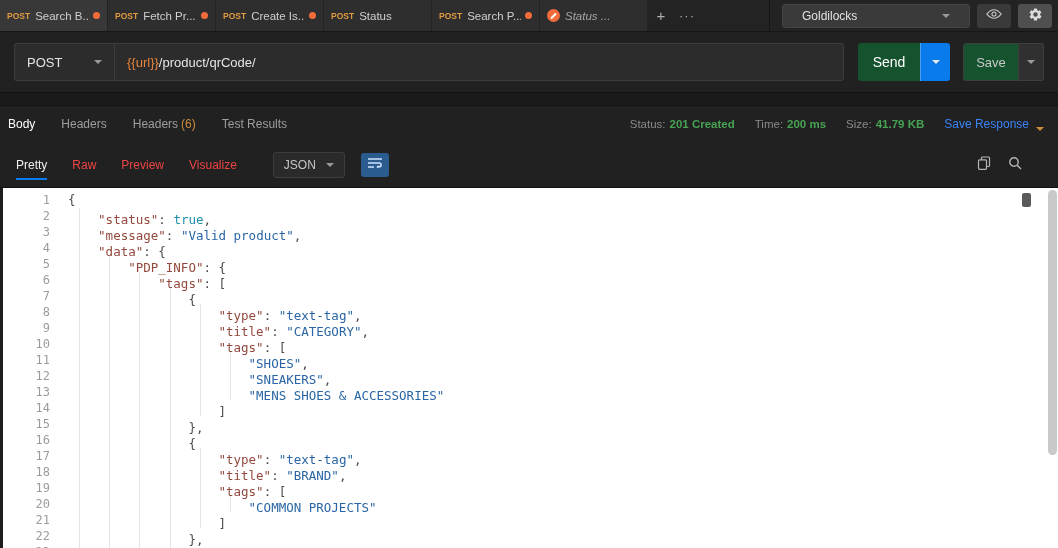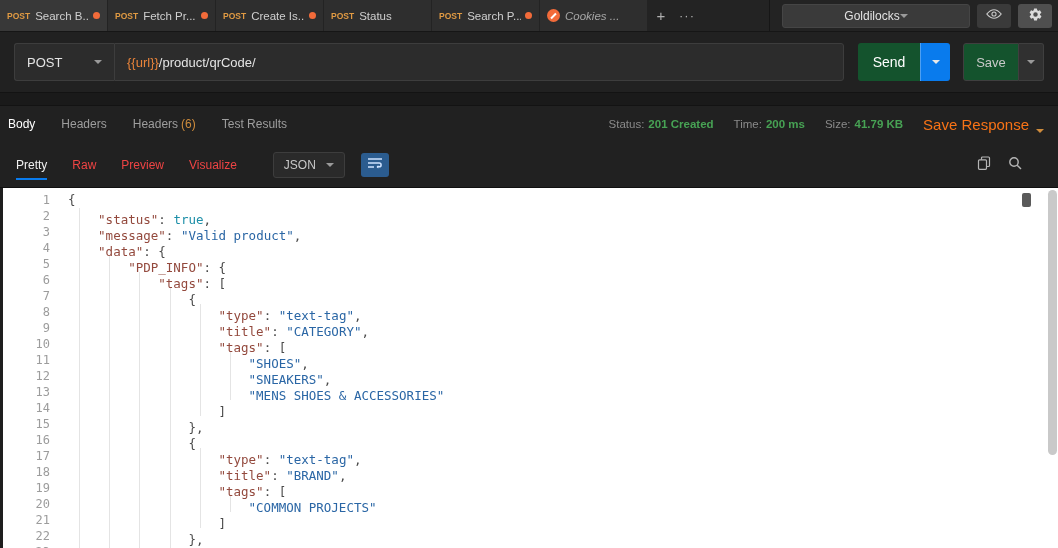--- a/index.html
+++ b/index.html
@@ -21,21 +21,21 @@
   .release-icon { width:13px; height:13px; border-radius:50%; background:#f26b3a; margin-right:5px;
                   position:relative; flex:none; }
   .release-icon::after { content:""; position:absolute; left:3px; top:5.5px; width:7px; height:2px;
                          background:#fff; transform:rotate(-45deg); }
   .tabbar-btn { width:26px; background:transparent; border:none; color:#b0b0b0; font-size:15px;
                 cursor:pointer; line-height:30px; }
   .tabbar-btn.more { font-size:13px; letter-spacing:1px; }
   .env-area { margin-left:auto; display:flex; align-items:center; padding:0 6px 0 12px;
               border-left:1px solid #161616; }
   .env-select { width:188px; height:24px; background:#3a3a3a; border:1px solid #454545; border-radius:3px;
-                display:flex; align-items:center; justify-content:center; padding:0 19px;
+                display:flex; align-items:center; justify-content:space-between; padding:0 19px;
                 color:#e2e2e2; font-size:12px; cursor:pointer; }
   .caret-down { width:0; height:0; border-left:4px solid transparent; border-right:4px solid transparent;
                 border-top:4px solid #9a9a9a; display:inline-block; }
   .caret-down.light { border-top-color:#e8e8e8; }
   .caret-down.amber { border-top-color:#cf8c3c; }
   .env-btn { width:34px; height:24px; margin-left:7px; background:#3a3a3a; border:none; border-radius:3px;
              display:flex; align-items:center; justify-content:center; cursor:pointer; }
   .env-btn.gear { background:#4f4f4f; }
 
   
@@ -68,21 +68,21 @@
   .response-meta { height:36px; background:#212121; display:flex; align-items:center;
                    padding:0 14px 0 8px; flex:none; }
   .resp-tabs { display:flex; gap:26px; }
   .resp-tab { font-size:12px; color:#9e9e9e; cursor:pointer; white-space:nowrap; }
   .resp-tab.active { color:#ffffff; }
   .tab-count { color:#cf8c3c; margin-left:3px; }
   .resp-info { margin-left:auto; display:flex; align-items:center; gap:20px; font-size:11.5px; }
   .meta-pair { white-space:nowrap; }
   .meta-label { color:#8a8a8a; }
   .meta-value { color:#47a254; margin-left:4px;font-weight:bold; }
-  .save-response { color:#f97316; font-size:15px; display:flex; align-items:flex-end; gap:7px;
+  .save-response { color:#3b82f6; font-size:12px; display:flex; align-items:flex-end; gap:7px;
                    cursor:pointer; white-space:nowrap; }
 
   
   .viewer-toolbar { height:46px; background:#212121; display:flex; align-items:center;
                     padding:0 16px; border-bottom:1px solid #101010; flex:none; }
   .view-tabs { display:flex; gap:25px; margin-right:36px; }
   .view-tab { font-size:12px; color:#ef4444; padding:8px 0 6px; cursor:pointer;
               border-bottom:2px solid transparent; }
   .view-tab.active { color:#f0f0f0; border-bottom-color:#097bed; }
   .json-select { display:flex; align-items:center; gap:10px; background:#2a2a2a; border:1px solid #3d3d3d;
@@ -138,21 +138,21 @@
           <span class="tab-method">POST</span>
           <span class="tab-label">Status</span>
         </div>
         <div class="tab">
           <span class="tab-method">POST</span>
           <span class="tab-label">Search P...</span>
           <span class="dirty-dot"></span>
         </div>
         <div class="tab">
           <span class="release-icon"></span>
-          <span class="tab-label italic">Cookies ...</span>
+          <span class="tab-label italic">Status ...</span>
         </div>
       </div>
     <button class="tabbar-btn">+</button>
     <button class="tabbar-btn more">···</button>
     <div class="env-area">
       <div class="env-select">
         <span>Goldilocks</span>
         <span class="caret-down"></span>
       </div>
       <button class="env-btn">

